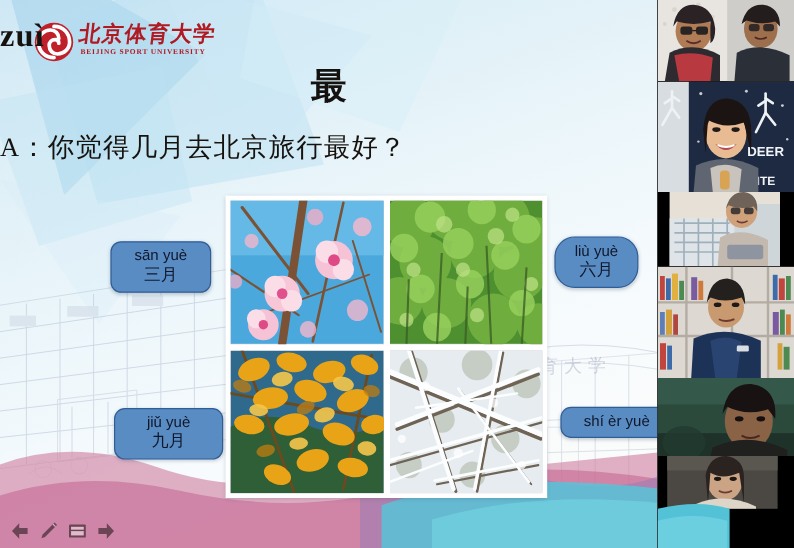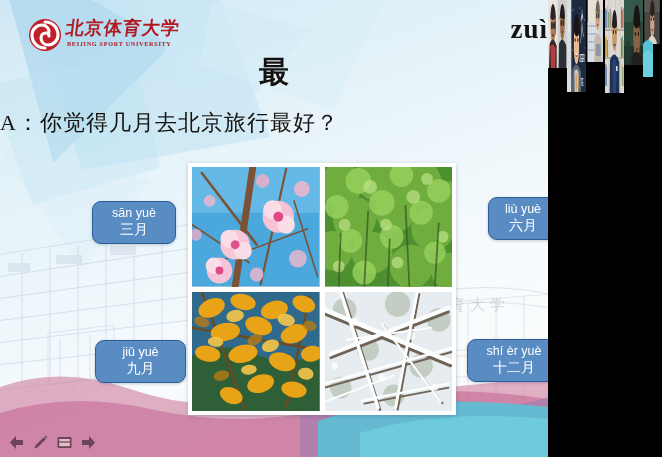--- a/index.html
+++ b/index.html
@@ -43,21 +43,21 @@
     font-family:"Liberation Serif",serif;font-size:15px;letter-spacing:5px;
     color:rgba(120,130,160,.30);pointer-events:none;transform:rotate(-1deg);
   }
 
   
   .wave{position:absolute;left:0;bottom:0;width:548px;pointer-events:none;}
   .wave svg{display:block;width:100%;}
 
   
   .pinyin-top{
-    position:absolute;left:0;top:14px;width:548px;text-align:right;
+    position:absolute;left:0;top:14px;width:548px;text-align:left;
     font-family:"Liberation Serif",serif;font-weight:bold;font-size:27px;
     color:#14110f;letter-spacing:1px;
   }
   .hanzi-top{
     position:absolute;left:0;top:52px;width:548px;text-align:center;
     font-family:"Liberation Serif",serif;font-weight:bold;font-size:30px;color:#14110f;
   }
   .question{
     position:absolute;left:0;top:108px;width:636px;text-align:left;
     font-family:"Liberation Serif",serif;font-size:22px;color:#16130f;
@@ -87,42 +87,42 @@
     display:grid;grid-template-columns:1fr 1fr;grid-template-rows:1fr 1fr;
     gap:5px;
   }
   .photo{position:relative;overflow:hidden;background:#ddd;}
   .photo svg{position:absolute;left:0;top:0;width:100%;height:100%;}
 
   
   .chip{
     position:absolute;box-sizing:border-box;
     background:#5a8cc4;border:1.6px solid #2f5d96;border-radius:9px;
-    color:#ffffff;text-align:center;padding:4px 8px 5px;
+    color:#0f172a;text-align:center;padding:4px 8px 5px;
     box-shadow:0 1px 3px rgba(40,60,90,.25);
   }
   .chip .py{font-size:12.5px;line-height:15px;white-space:nowrap;}
   .chip .hz{font-size:14px;line-height:17px;white-space:nowrap;font-family:"Liberation Serif",serif;}
   #chip-mar{left:92px;top:201px;width:84px;}
-  #chip-jun{left:488px;top:197px;width:70px;}
+  #chip-jun{left:462px;top:197px;width:70px;border-radius:17px;}
   #chip-sep{left:95px;top:340px;width:91px;}
   #chip-dec{left:467px;top:339px;width:94px;text-align:center;}
 
   
   #toolbar{
     position:absolute;left:4px;bottom:4px;height:22px;
     display:flex;align-items:center;gap:7px;padding:0 4px;
   }
   .tb-ico{width:17px;height:17px;opacity:.75;cursor:pointer;}
   .tb-ico svg{display:block;width:100%;height:100%;}
 
   
   #video-rail{
     position:absolute;left:548px;top:0;width:114px;height:457px;
-    background:#000;display:flex;flex-direction:row;
+    background:#000;display:flex;flex-direction:column;
   }
   .tile{position:relative;width:114px;overflow:hidden;background:#0a0a0a;}
   .tile svg{position:absolute;left:0;top:0;width:100%;height:100%;}
   #tile-0{height:68px;}
   #tile-1{height:92px;}
   #tile-2{height:62px;}
   #tile-3{height:93px;}
   #tile-4{height:65px;}
   #tile-5{height:77px;}
 </style>
@@ -391,21 +391,20 @@
     <div class="chip" id="chip-jun">
       <div class="py">liù yuè</div>
       <div class="hz">六月</div>
     </div>
     <div class="chip" id="chip-sep">
       <div class="py">jiǔ yuè</div>
       <div class="hz">九月</div>
     </div>
     <div class="chip" id="chip-dec">
       <div class="py">shí èr yuè</div>
-      <div class="hz">十二月</div>
     </div>
 
     <div id="toolbar">
       <div class="tb-ico">
         <svg viewBox="0 0 17 17">
             <path d="M8 2 L8 6 L15 6 L15 11 L8 11 L8 15 L2 8.5 Z" fill="#4a2f3b"></path>
           </svg>
       </div>
       <div class="tb-ico">
         <svg viewBox="0 0 17 17">

